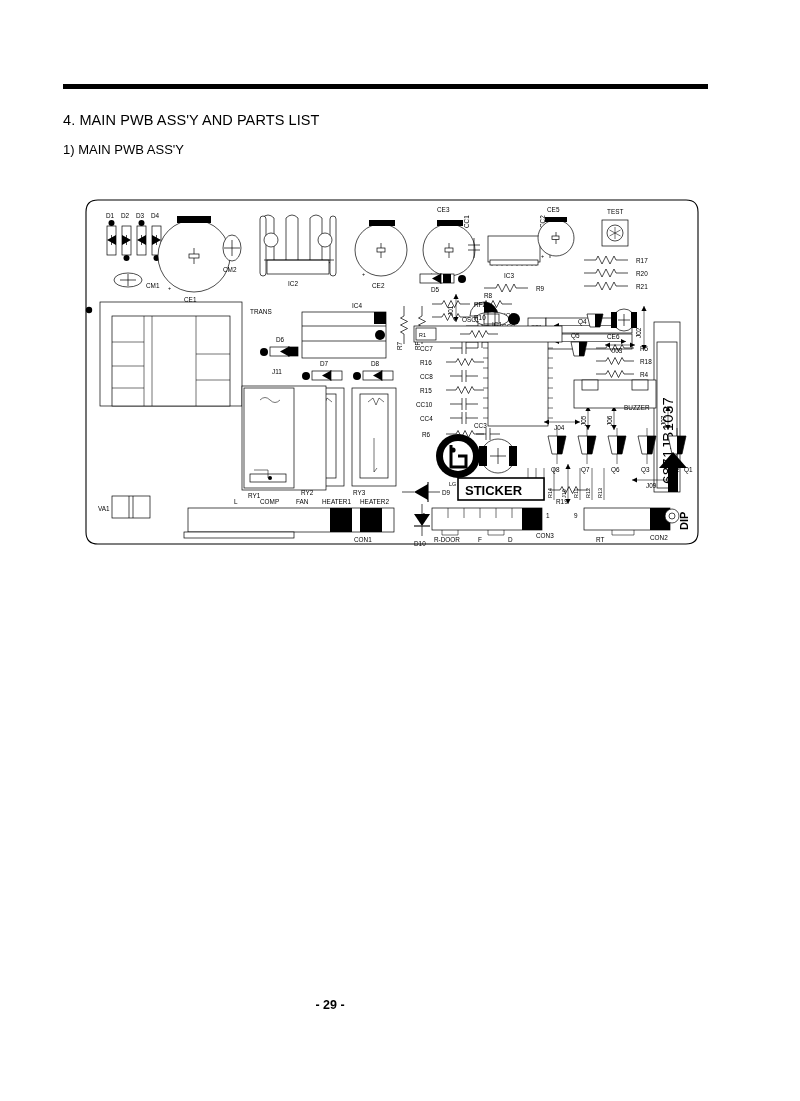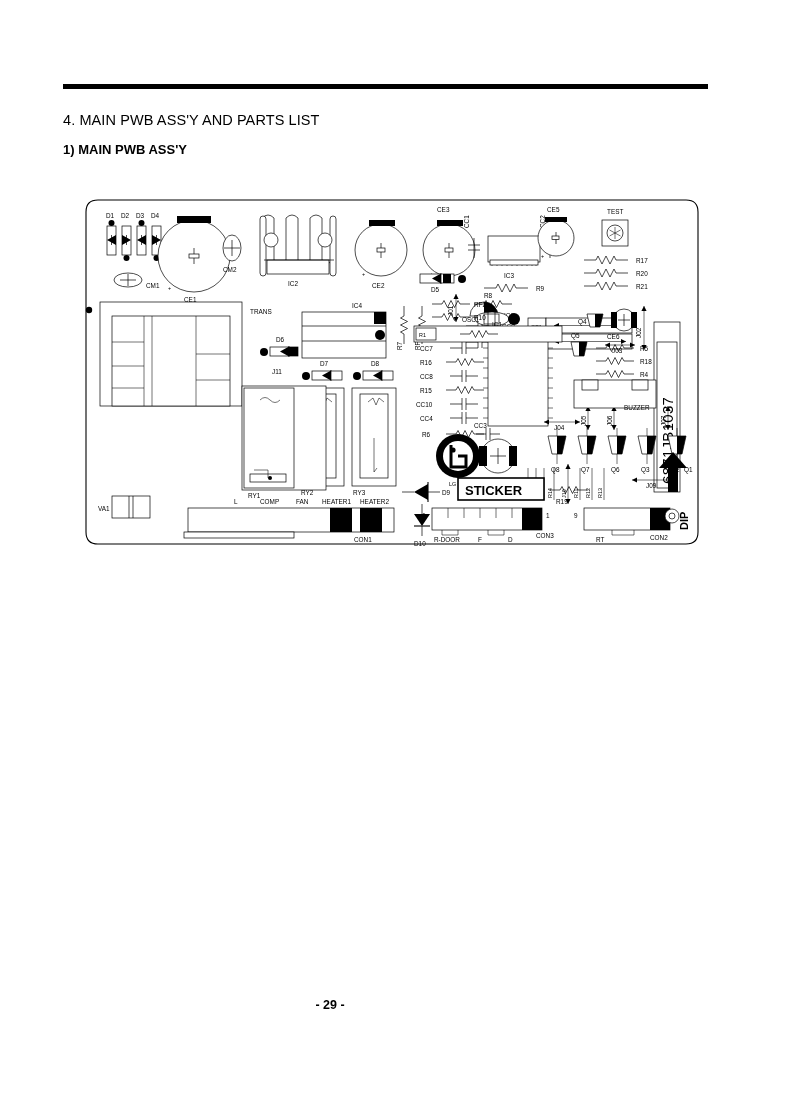--- a/index.html
+++ b/index.html
@@ -33,21 +33,21 @@
     font-size: 14.5px;
     font-weight: normal;
     letter-spacing: .1px;
     white-space: nowrap;
   }
   .heading-sub {
     position: absolute;
     left: 63px;
     top: 142px;
     font-size: 13px;
-    font-weight: bold;
+    font-weight: normal;
     white-space: nowrap;
   }
   .page-number {
     position: absolute;
     left: 0;
     top: 998px;
     width: 660px;
     text-align: center;
     font-size: 12.5px;
     font-weight: bold;

